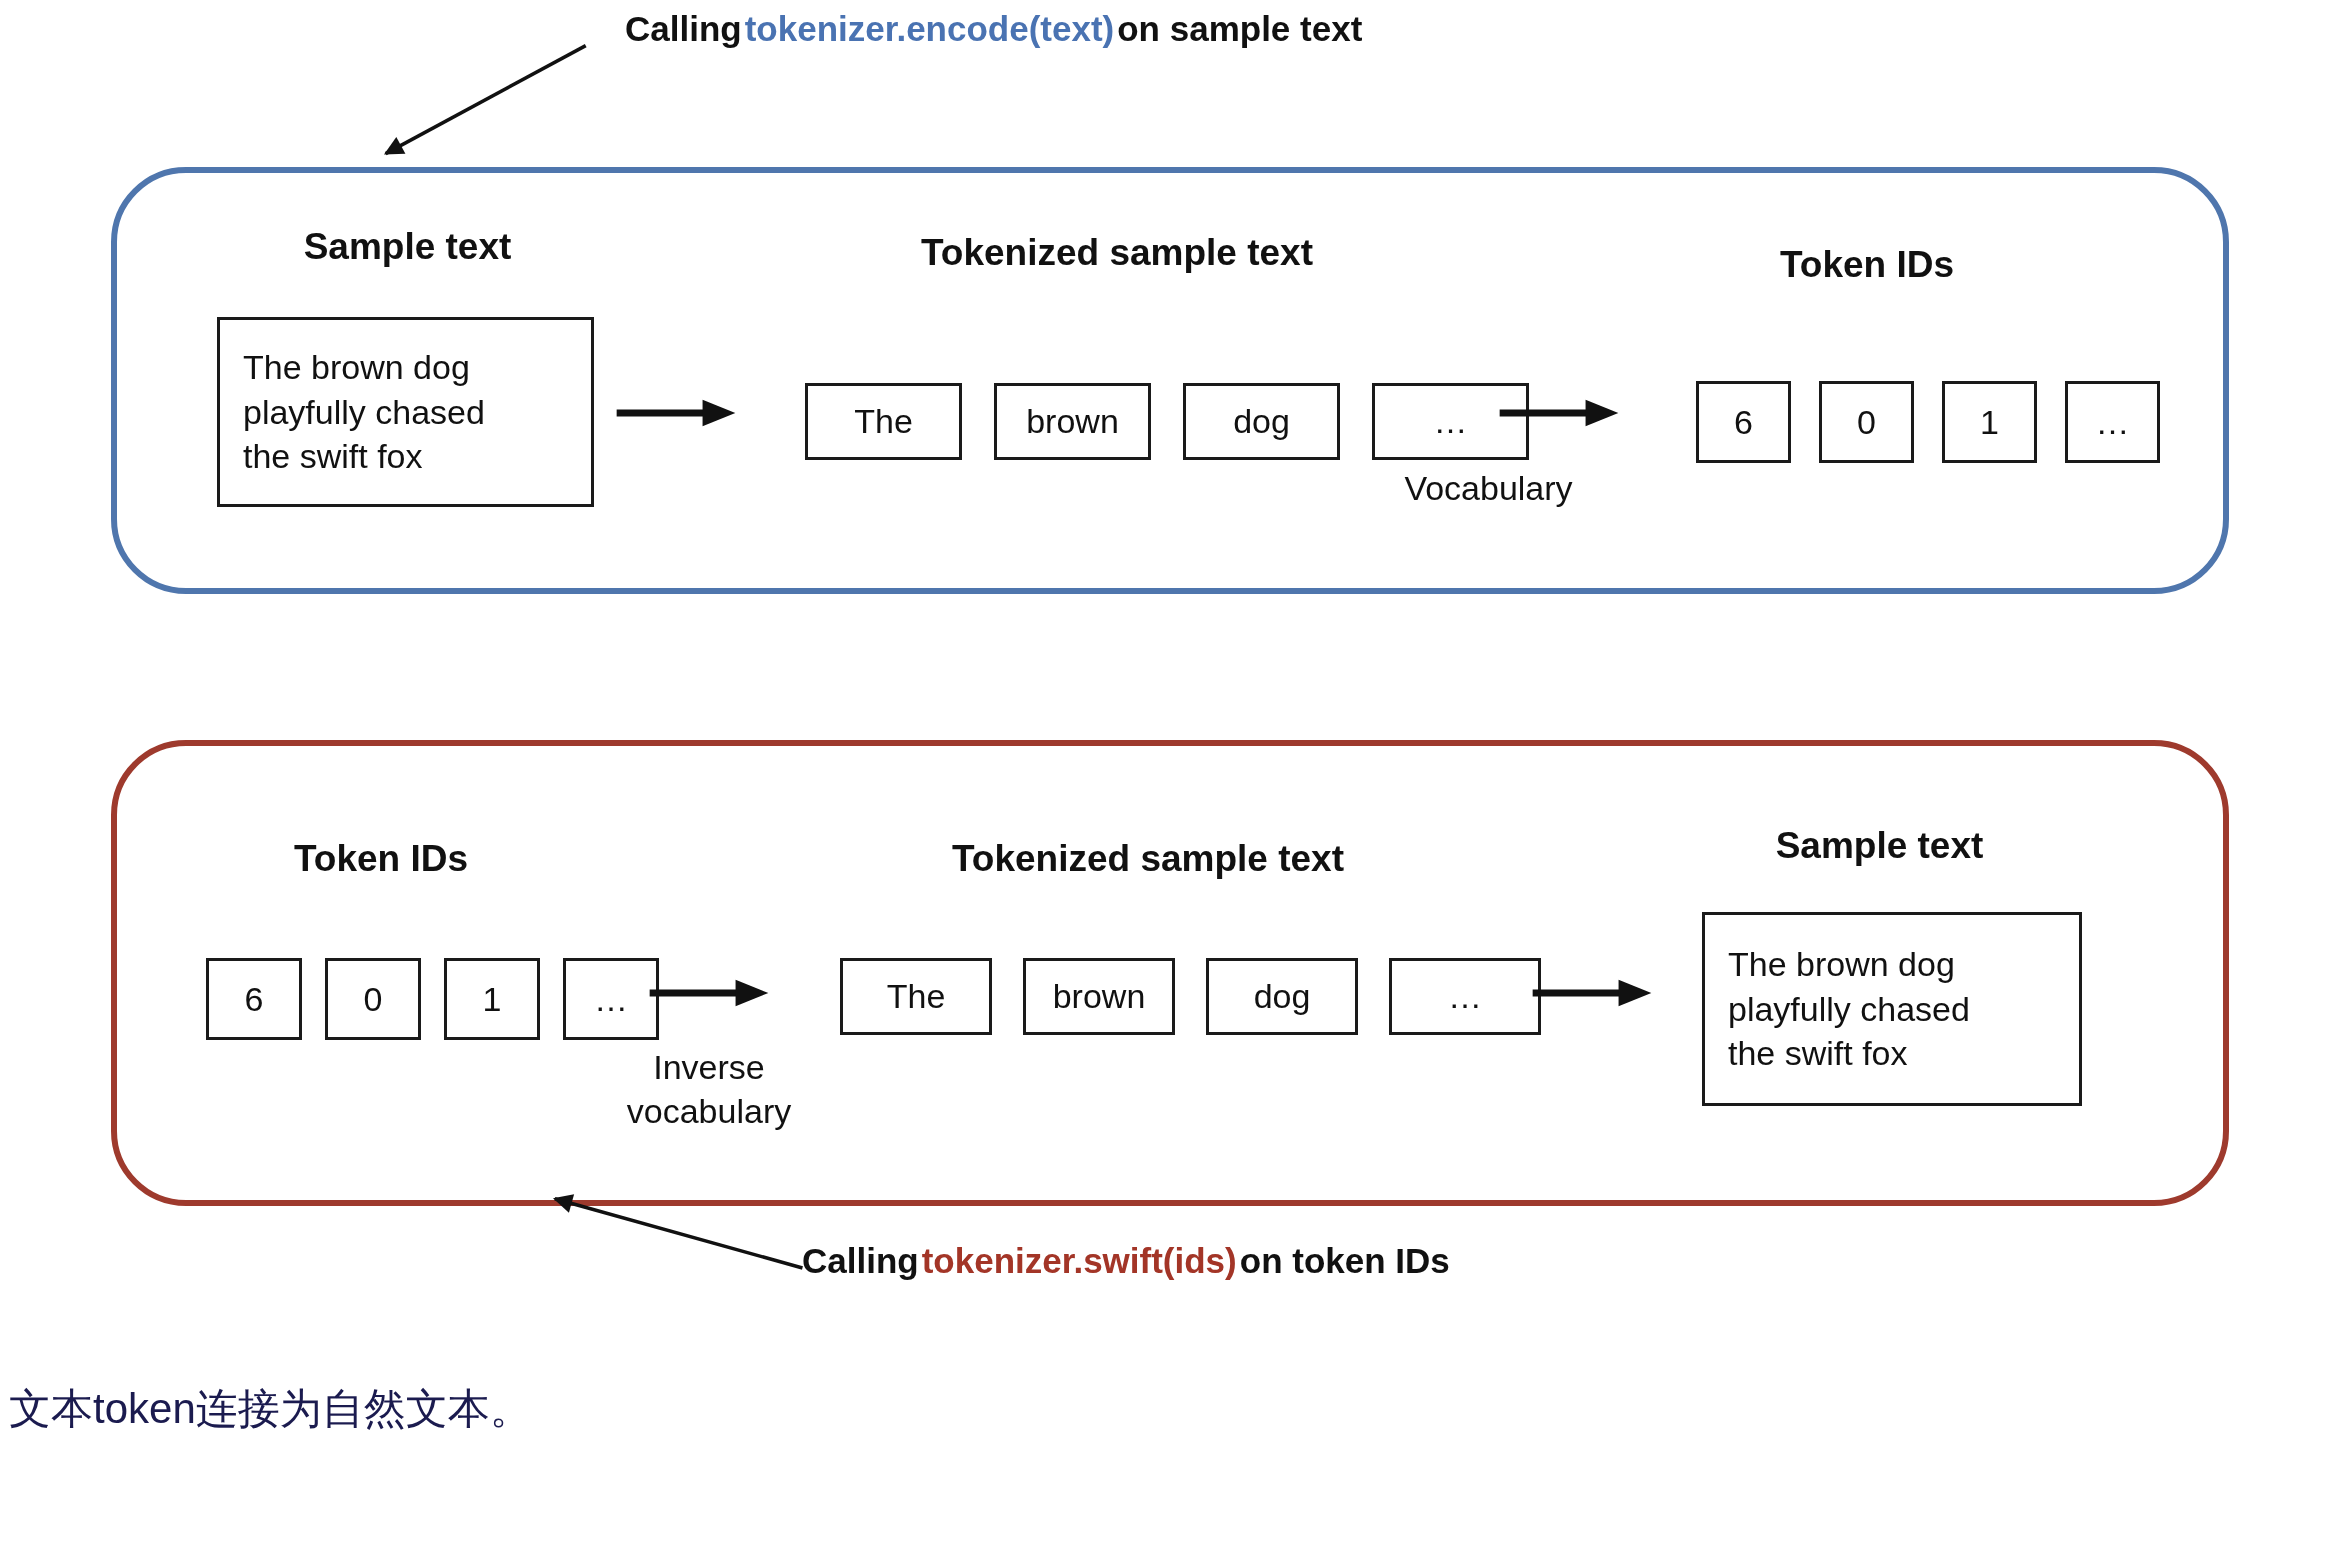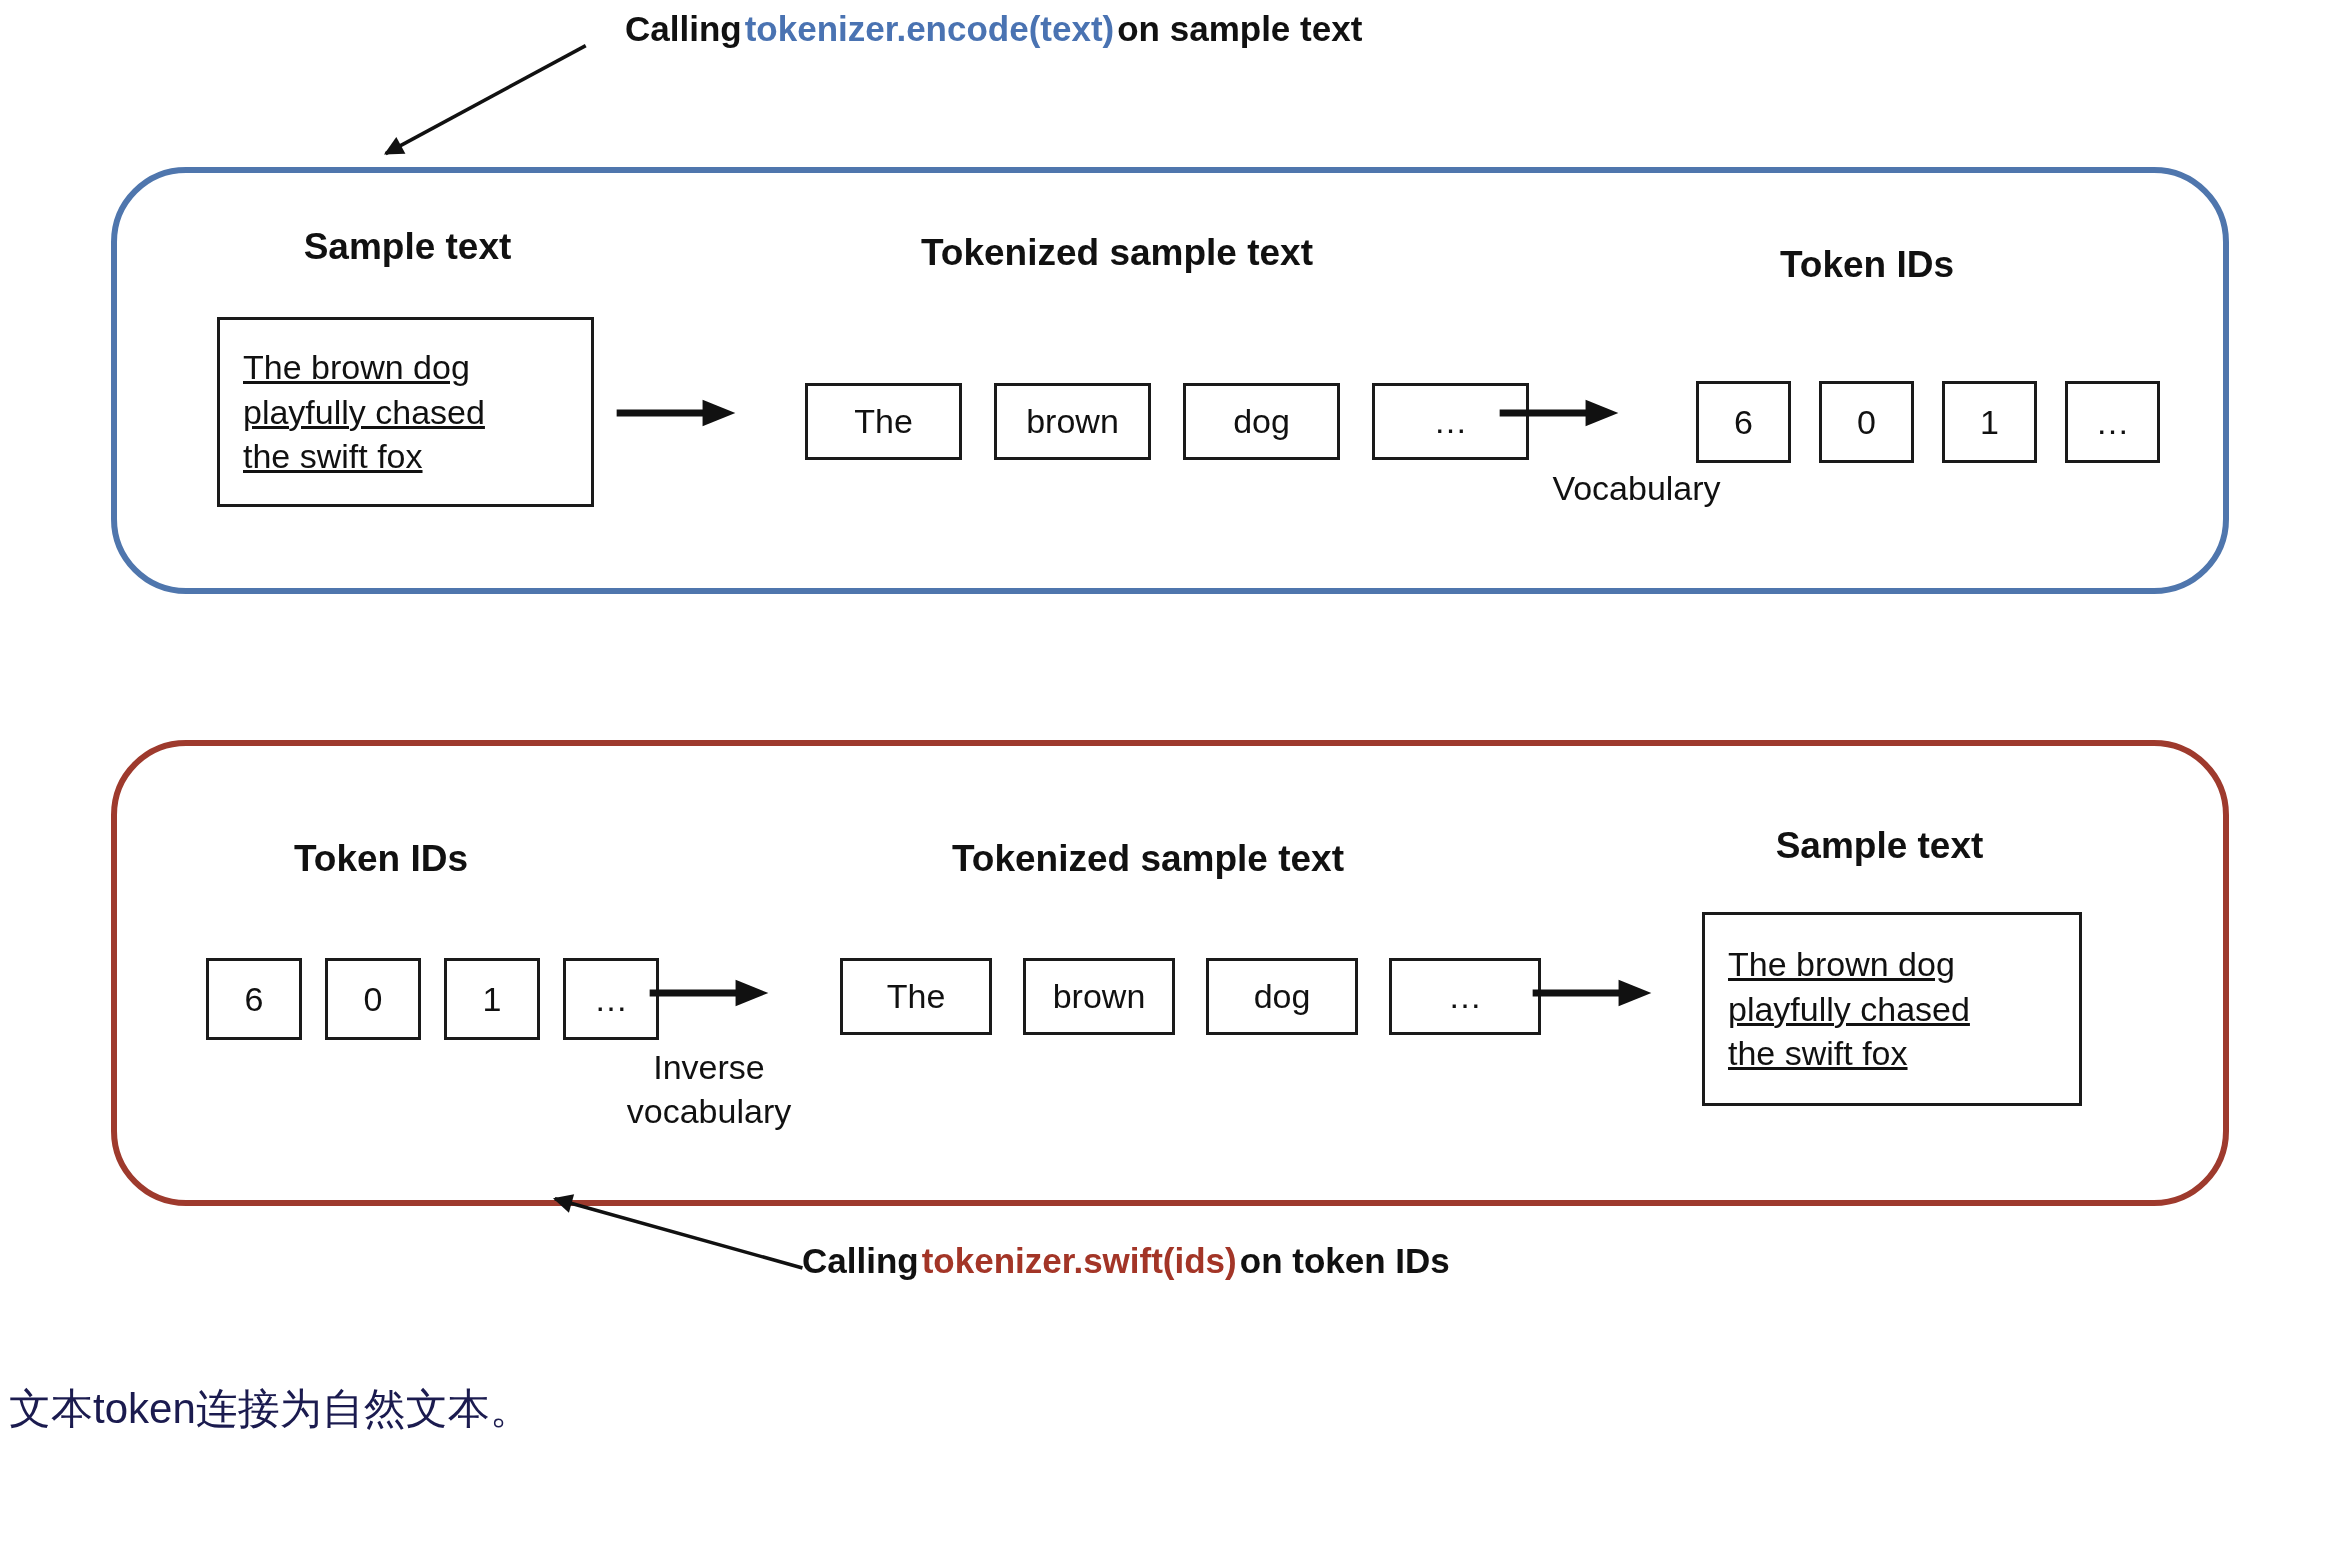--- a/index.html
+++ b/index.html
@@ -1,21 +1,21 @@
 <!DOCTYPE html>
 <html style="font-size:14px"><head>
 <meta charset="utf-8">
 <style>
   html,body{margin:0;padding:0;background:#ffffff;}
   body{width:2330px;height:1568px;position:relative;font-family:"Liberation Sans",sans-serif;color:#111;overflow:hidden;}
   .abs{position:absolute;}
   .panel{position:absolute;border:6.2px solid #888;border-radius:75px;background:#ffffff;}
   .heading{position:absolute;font-size:37px;font-weight:bold;text-align:center;color:#111;white-space:nowrap;}
   .plainlabel{position:absolute;font-size:34px;text-align:center;color:#111;line-height:1.3;}
-  .samplebox{position:absolute;border:3.5px solid #1a1a1a;background:#fff;display:flex;flex-direction:column;justify-content:center;padding-left:23px;font-size:34px;line-height:1.32;color:#111;text-decoration:underline;}
+  .samplebox{position:absolute;border:3.5px solid #1a1a1a;background:#fff;display:flex;flex-direction:column;justify-content:center;padding-left:23px;font-size:34px;line-height:1.32;color:#111;}
   .tokrow{position:absolute;display:flex;padding-left:38px;}
   .tok{border:3.5px solid #1a1a1a;background:#fff;display:flex;align-items:center;justify-content:center;font-size:34px;color:#111;}
   .wordtok{width:146px;height:71px;margin-right:31px;}
   .wordtok-top{width:151px;height:71px;margin-right:32px;}
   .idtok-top{width:89px;height:76px;margin-right:28px;}
   .idtok-bot{width:90px;height:76px;margin-right:23px;}
   .tokrow .tok:last-child{margin-right:0;}
   .anno{position:absolute;font-size:35px;font-weight:bold;white-space:nowrap;color:#111;}
   .anno .code{margin:0 3px;}
   .harrow{position:absolute;width:124px;height:32px;}
@@ -59,21 +59,21 @@
   <div class="tok wordtok-top">brown</div>
   <div class="tok wordtok-top">dog</div>
   <div class="tok wordtok-top">…</div>
 </div>
 
 <svg class="harrow" style="left:1497px;top:397px;" viewBox="0 0 140 36">
   <line x1="3" y1="18" x2="102" y2="18" stroke="#111" stroke-width="8"></line>
     <polygon points="100,3 137,18 100,33" fill="#111"></polygon>
 </svg>
 
-<div class="plainlabel" style="left:1508px;top:466px;width:257px;">Vocabulary</div>
+<div class="plainlabel" style="left:1360px;top:466px;width:257px;">Vocabulary</div>
 
 <div class="heading" style="left:1734px;top:244px;width:266px;">Token IDs</div>
 
 <div class="tokrow" style="left:1658px;top:381px;">
   <div class="tok idtok-top">6</div>
   <div class="tok idtok-top">0</div>
   <div class="tok idtok-top">1</div>
   <div class="tok idtok-top">…</div>
 </div>
 

